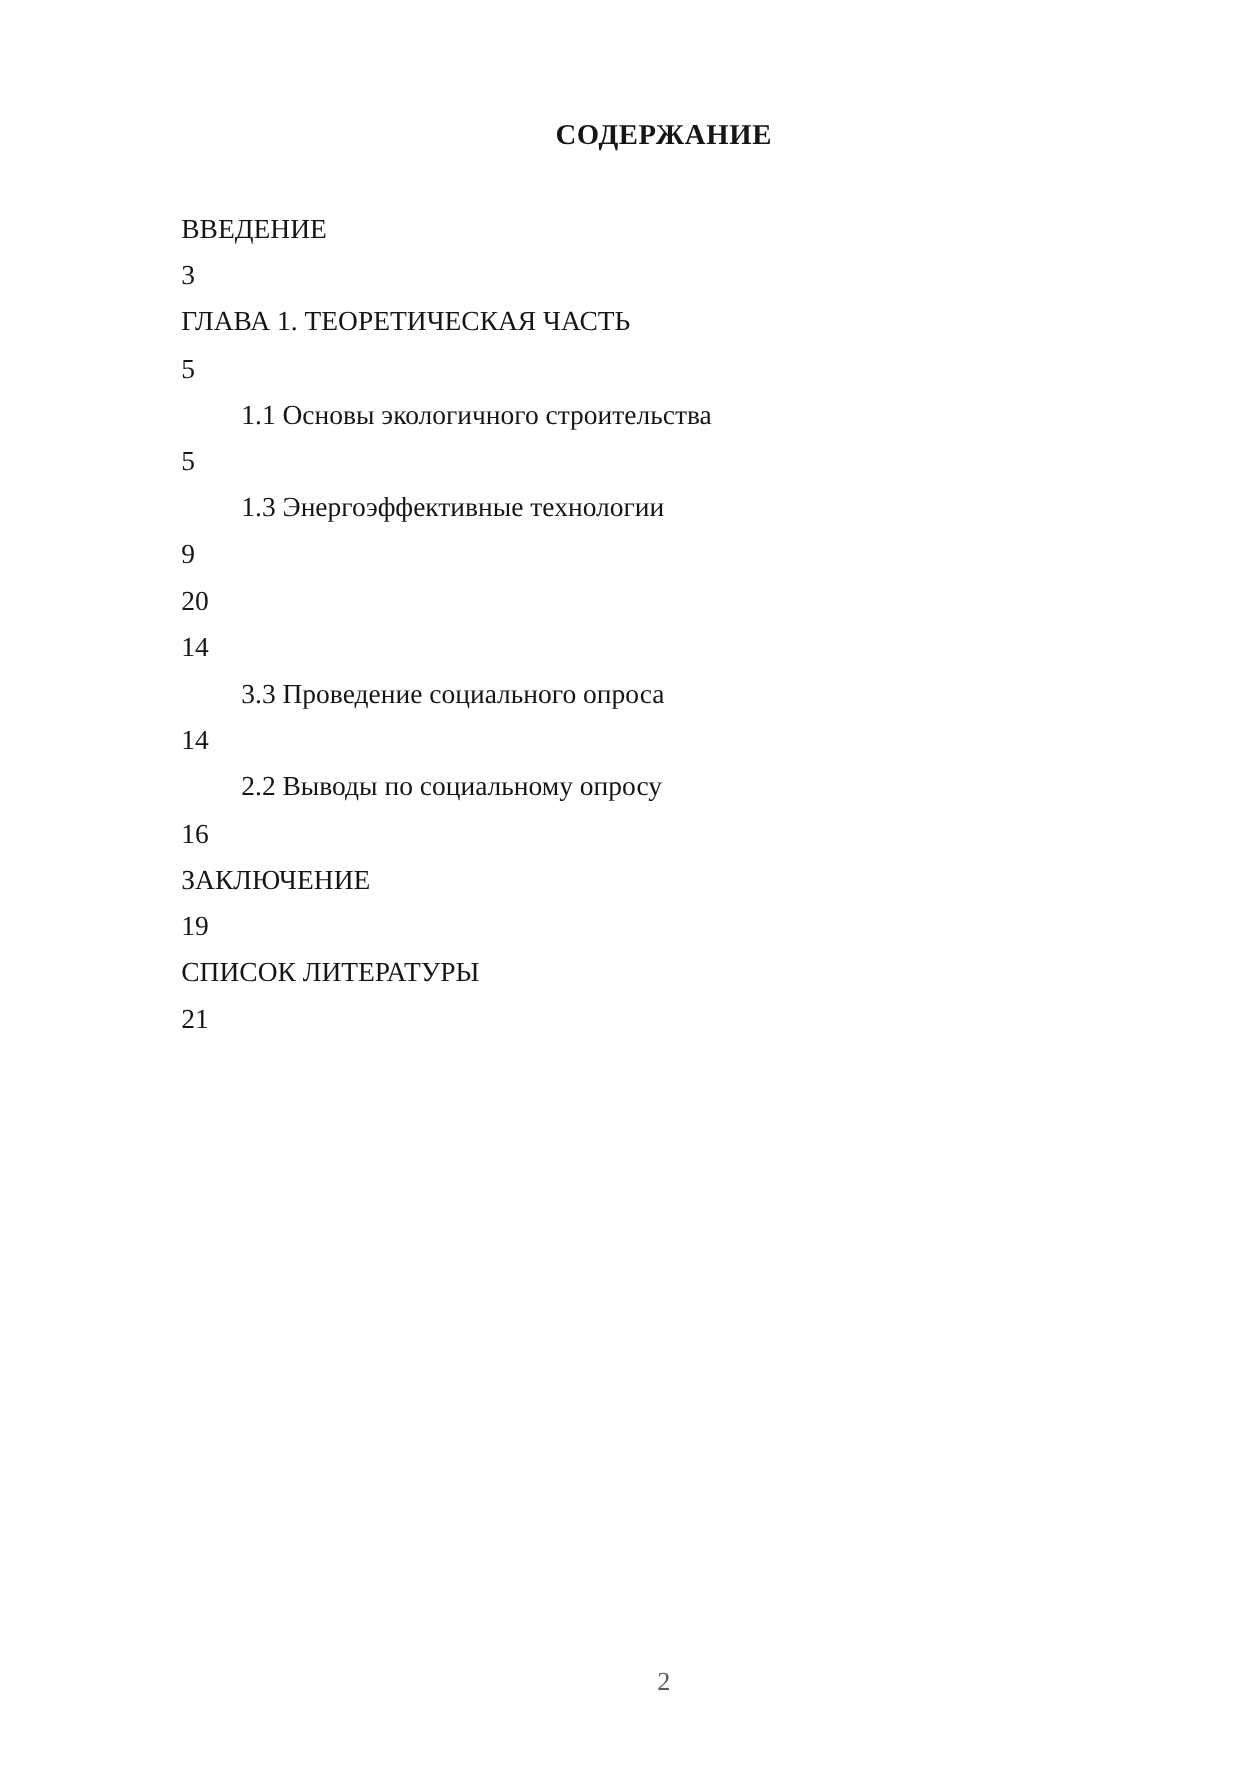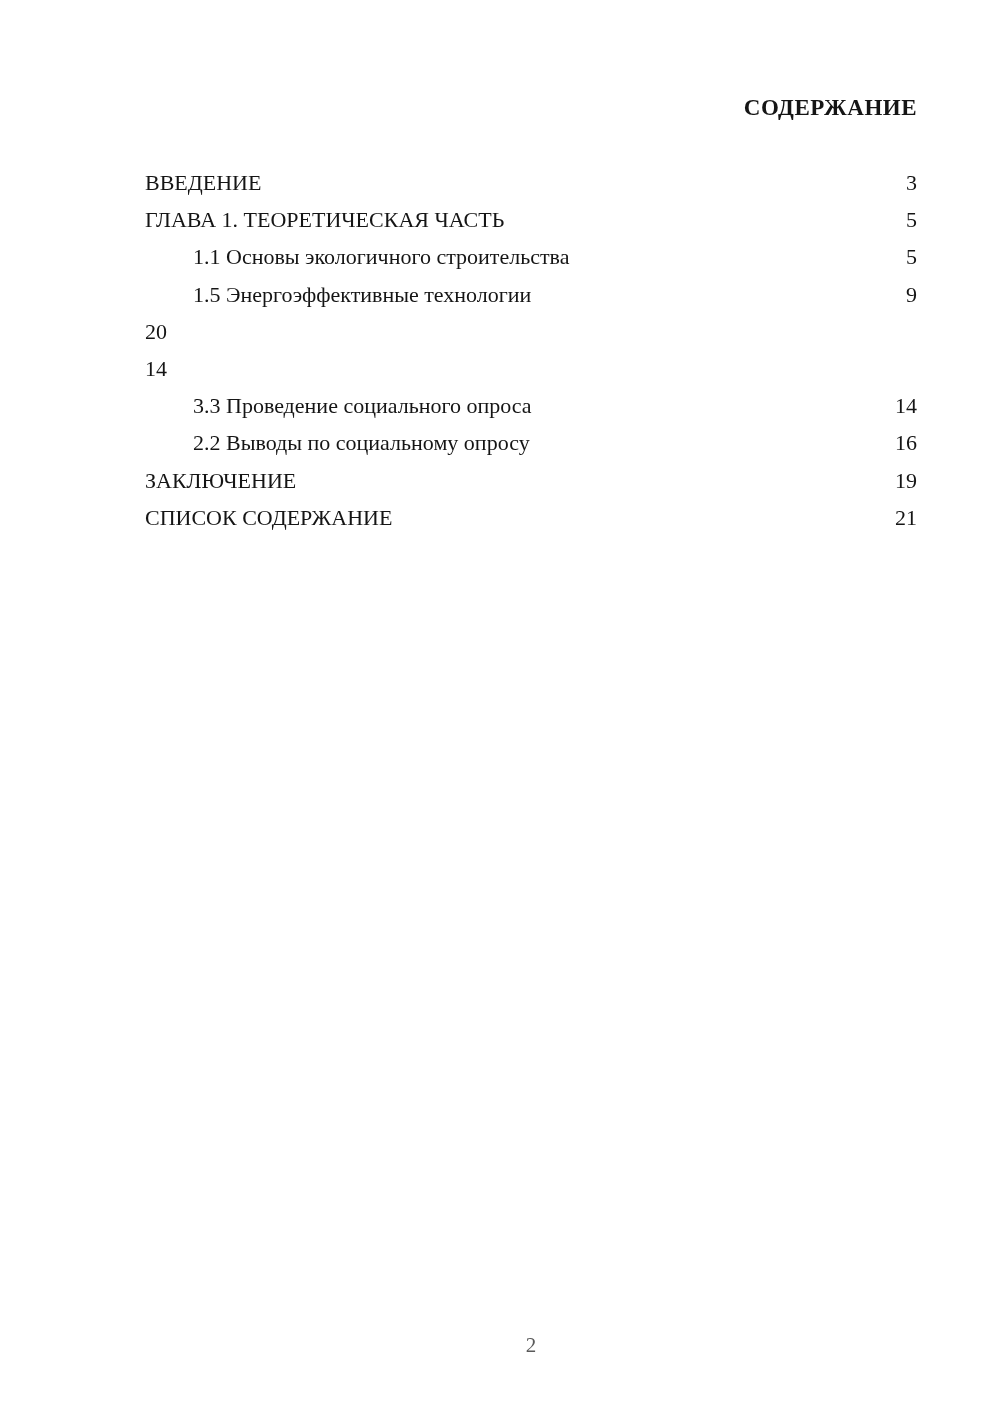--- a/index.html
+++ b/index.html
@@ -22,32 +22,33 @@
     top: 0;
     left: 145px;
     right: 83px;
   }
   .doc-title {
     margin: 0;
     padding-top: 93px;
     line-height: 30px;
     font-size: 23px;
     font-weight: bold;
-    text-align: right;
+    text-align: center;
     letter-spacing: 0.5px;
   }
   .toc-list {
     margin-top: 41px;
   }
   .toc-row {
     display: flex;
     justify-content: space-between;
     align-items: baseline;
     line-height: 37.2px;
     font-size: 22px;
+    flex-direction: column;
   }
   .toc-row .toc-label {
     white-space: nowrap;
   }
   .toc-row.level-1 .toc-label {
     padding-left: 48px;
     text-align: right;
   }
   .toc-row .toc-page {
     white-space: nowrap;
@@ -78,21 +79,21 @@
   </div>
         <div class="toc-row">
     <span class="toc-label">ГЛАВА 1. ТЕОРЕТИЧЕСКАЯ ЧАСТЬ</span>
     <span class="toc-page">5</span>
   </div>
         <div class="toc-row level-1">
     <span class="toc-label">1.1 Основы экологичного строительства</span>
     <span class="toc-page">5</span>
   </div>
         <div class="toc-row level-1">
-    <span class="toc-label">1.5 Энергоэффективные технологии</span>
+    <span class="toc-label">1.3 Энергоэффективные технологии</span>
     <span class="toc-page">9</span>
   </div>
         <div class="toc-row level-1">
     <span class="toc-page">20</span>
   </div>
         <div class="toc-row">
     <span class="toc-page">14</span>
   </div>
         <div class="toc-row level-1">
     <span class="toc-label">3.3 Проведение социального опроса</span>
@@ -100,20 +101,20 @@
   </div>
         <div class="toc-row level-1">
     <span class="toc-label">2.2 Выводы по социальному опросу</span>
     <span class="toc-page">16</span>
   </div>
         <div class="toc-row">
     <span class="toc-label">ЗАКЛЮЧЕНИЕ</span>
     <span class="toc-page">19</span>
   </div>
         <div class="toc-row">
-    <span class="toc-label">СПИСОК СОДЕРЖАНИЕ</span>
+    <span class="toc-label">СПИСОК ЛИТЕРАТУРЫ</span>
     <span class="toc-page">21</span>
   </div>
       </div>
   </div>
 
   <div class="footer-page-number">2</div>
 </div>
 
 </body></html>

